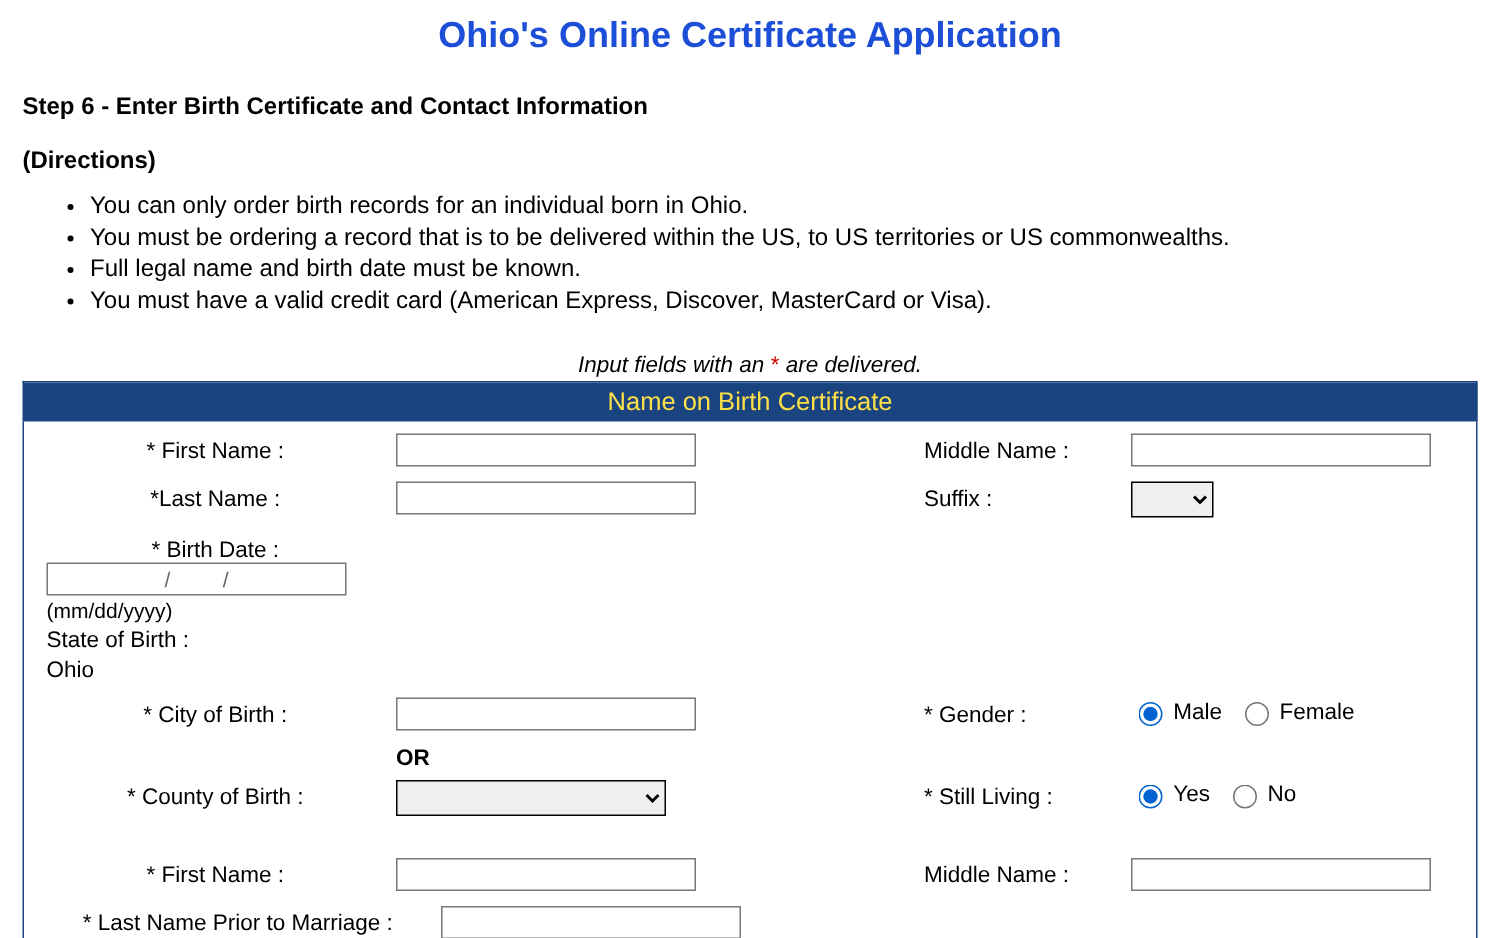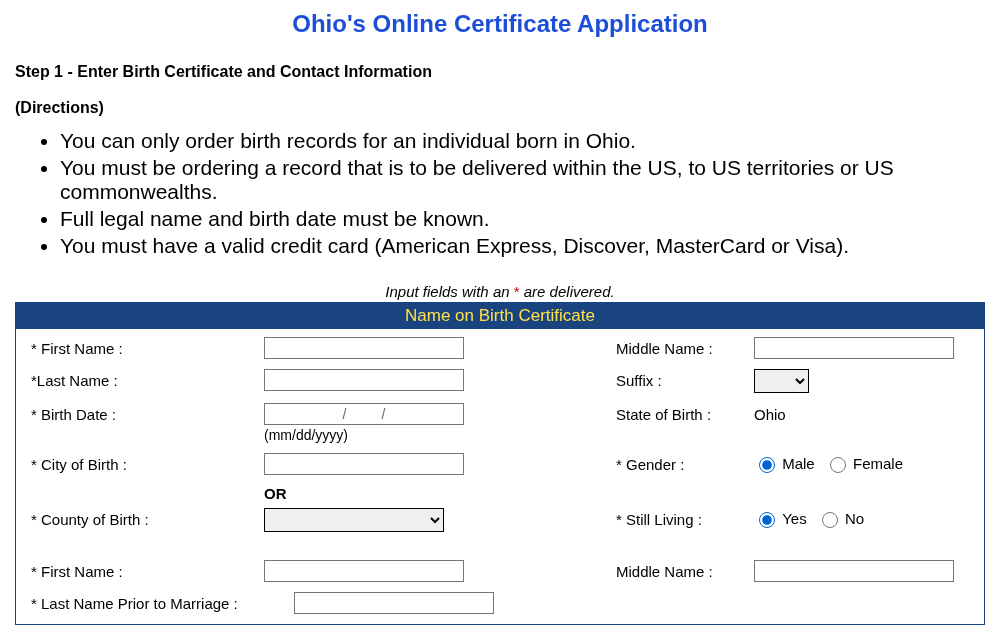--- a/index.html
+++ b/index.html
@@ -25,21 +25,21 @@
       font-weight: bold;
       font-size: 16px;
       margin-bottom: 12px;
     }
     ul {
       margin: 5px 0 25px 0;
       padding-left: 45px;
     }
     li {
       margin-bottom: 3px;
-      font-size: 21px;
+      font-size: 16px;
     }
     .required-note {
       text-align: center;
       font-style: italic;
       font-size: 15px;
       margin-bottom: 2px;
     }
     .red-asterisk {
       color: #c00;
       font-style: normal;
@@ -58,21 +58,21 @@
     }
     .form-body {
       padding: 8px 15px;
     }
     .form-row {
       display: flex;
       align-items: flex-start;
       margin-bottom: 10px;
     }
     .label-cell {
-      text-align: left;
+      text-align: center;
       padding-right: 8px;
       width: 225px;
       flex-shrink: 0;
       font-size: 15px;
       padding-top: 3px;
     }
     .input-cell {
       width: 225px;
       flex-shrink: 0;
     }
@@ -138,21 +138,21 @@
     .static-value {
       font-size: 15px;
       padding-top: 3px;
     }
   </style>
 </head>
 <body>
 
 <div class="page-title">Ohio's Online Certificate Application</div>
 
-<div class="step-title">Step 1 - Enter Birth Certificate and Contact Information</div>
+<div class="step-title">Step 6 - Enter Birth Certificate and Contact Information</div>
 
 <div class="directions-label">(Directions)</div>
 
 <ul>
   <li>You can only order birth records for an individual born in Ohio.</li>
   <li>You must be ordering a record that is to be delivered within the US, to US territories or US commonwealths.</li>
   <li>Full legal name and birth date must be known.</li>
   <li>You must have a valid credit card (American Express, Discover, MasterCard or Visa).</li>
 </ul>
 
@@ -177,21 +177,21 @@
     </div>
 
     <div class="form-row">
       <div class="label-cell">*Last Name :</div>
       <div class="input-cell"><input type="text" style=""></div>
       <div class="spacer"></div>
       <div class="label-cell-r">Suffix :</div>
       <div class="input-cell-r"><select class="suffix-select"><option></option></select></div>
     </div>
 
-    <div class="form-row" style="margin-top:4px;">
+    <div class="form-row" style="margin-top:4px;flex-direction:column;">
       <div class="label-cell">* Birth Date :</div>
       <div class="input-cell">
         <input type="text" class="date-input" value="/         /" style="">
         <div class="hint">(mm/dd/yyyy)</div>
       </div>
       <div class="spacer"></div>
       <div class="label-cell-r">State of Birth :</div>
       <div class="input-cell-r static-value">Ohio</div>
     </div>
 

